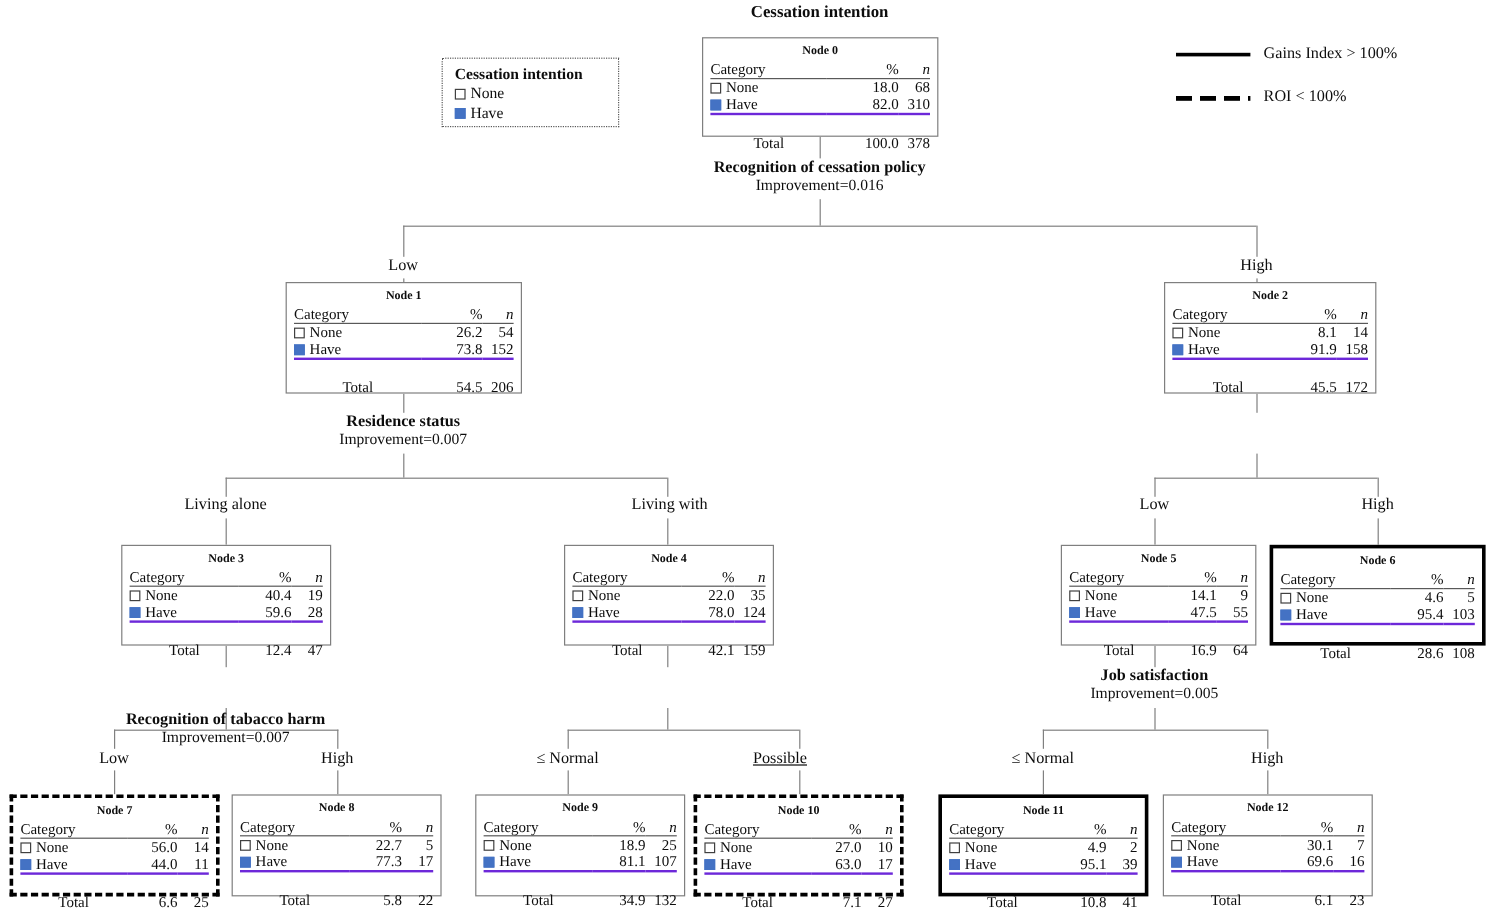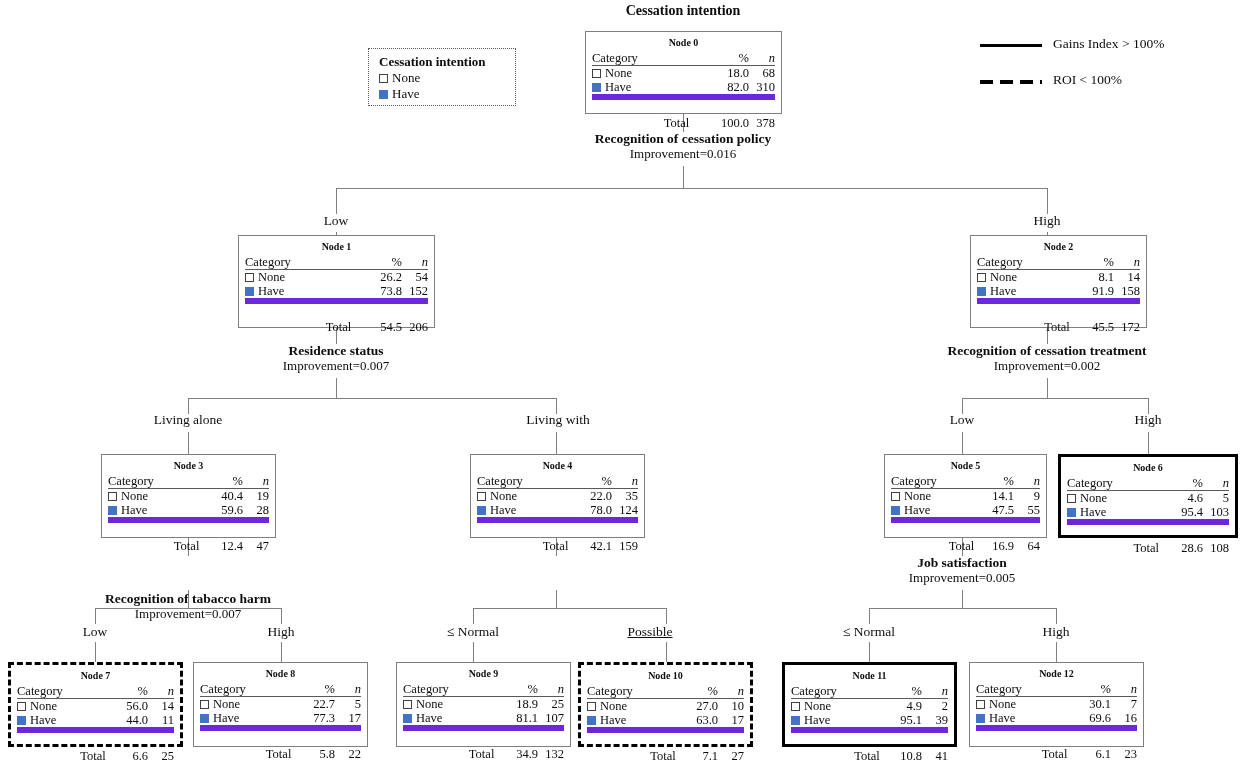--- a/index.html
+++ b/index.html
@@ -26,21 +26,21 @@
   .node.thick{border:3px solid #000;}
   .node.dashed{border:3px dashed #000;}
 
   .node-title{
     text-align:center;font-weight:bold;font-size:10px;line-height:15px;
     margin-bottom:1px;white-space:nowrap;
   }
   table.nt{border-collapse:collapse;width:100%;font-size:12.5px;line-height:14px;}
   table.nt td{padding:0;white-space:nowrap;}
   table.nt tr.hdr td{border-bottom:1px solid #595959;padding-bottom:0px;}
-  table.nt tr.last td{border-top:6px solid #6d28d9;padding-top:16px;text-align:right;}
+  table.nt tr.last td{border-top:2px solid #6d28d9;padding-top:16px;}
   td.c-cat{text-align:left;}
   td.c-pct{text-align:right;padding-right:2px;}
   td.c-n{text-align:right;width:26px;}
   td.c-hdr-cat{text-align:left;}
   td.c-hdr-pct{text-align:right;padding-right:2px;}
   td.c-hdr-n{text-align:right;}
   .ital{font-style:italic;}
   .tot-label{text-align:center;}
   .sw{
     display:inline-block;width:9px;height:9px;vertical-align:-1px;
@@ -157,24 +157,20 @@
   <div class="ln vln" style="left:1056px;top:642px;height:20px;"></div>
 
   <div class="split" style="left:583px;top:131px;width:200px;text-align:center;">
     <span class="v">Recognition of cessation policy</span>
     <span class="imp">Improvement=0.016</span>
   </div>
   <div class="split" style="left:236px;top:343px;width:200px;">
     <span class="v">Residence status</span>
     <span class="imp">Improvement=0.007</span>
   </div>
-  <div class="split" style="left:917px;top:343px;width:260px;">
-    <span class="v">Recognition of cessation treatment</span>
-    <span class="imp">Improvement=0.002</span>
-  </div>
   <div class="split" style="left:78px;top:555px;width:220px;margin-top:36px;">
     <span class="v">Recognition of tabacco harm</span>
     <span class="imp">Improvement=0.007</span>
   </div>
   <div class="split" style="left:872px;top:555px;width:180px;">
     <span class="v">Job satisfaction</span>
     <span class="imp">Improvement=0.005</span>
   </div>
 
   <div class="elab" style="left:296px;top:213px;width:80px;">Low</div>

